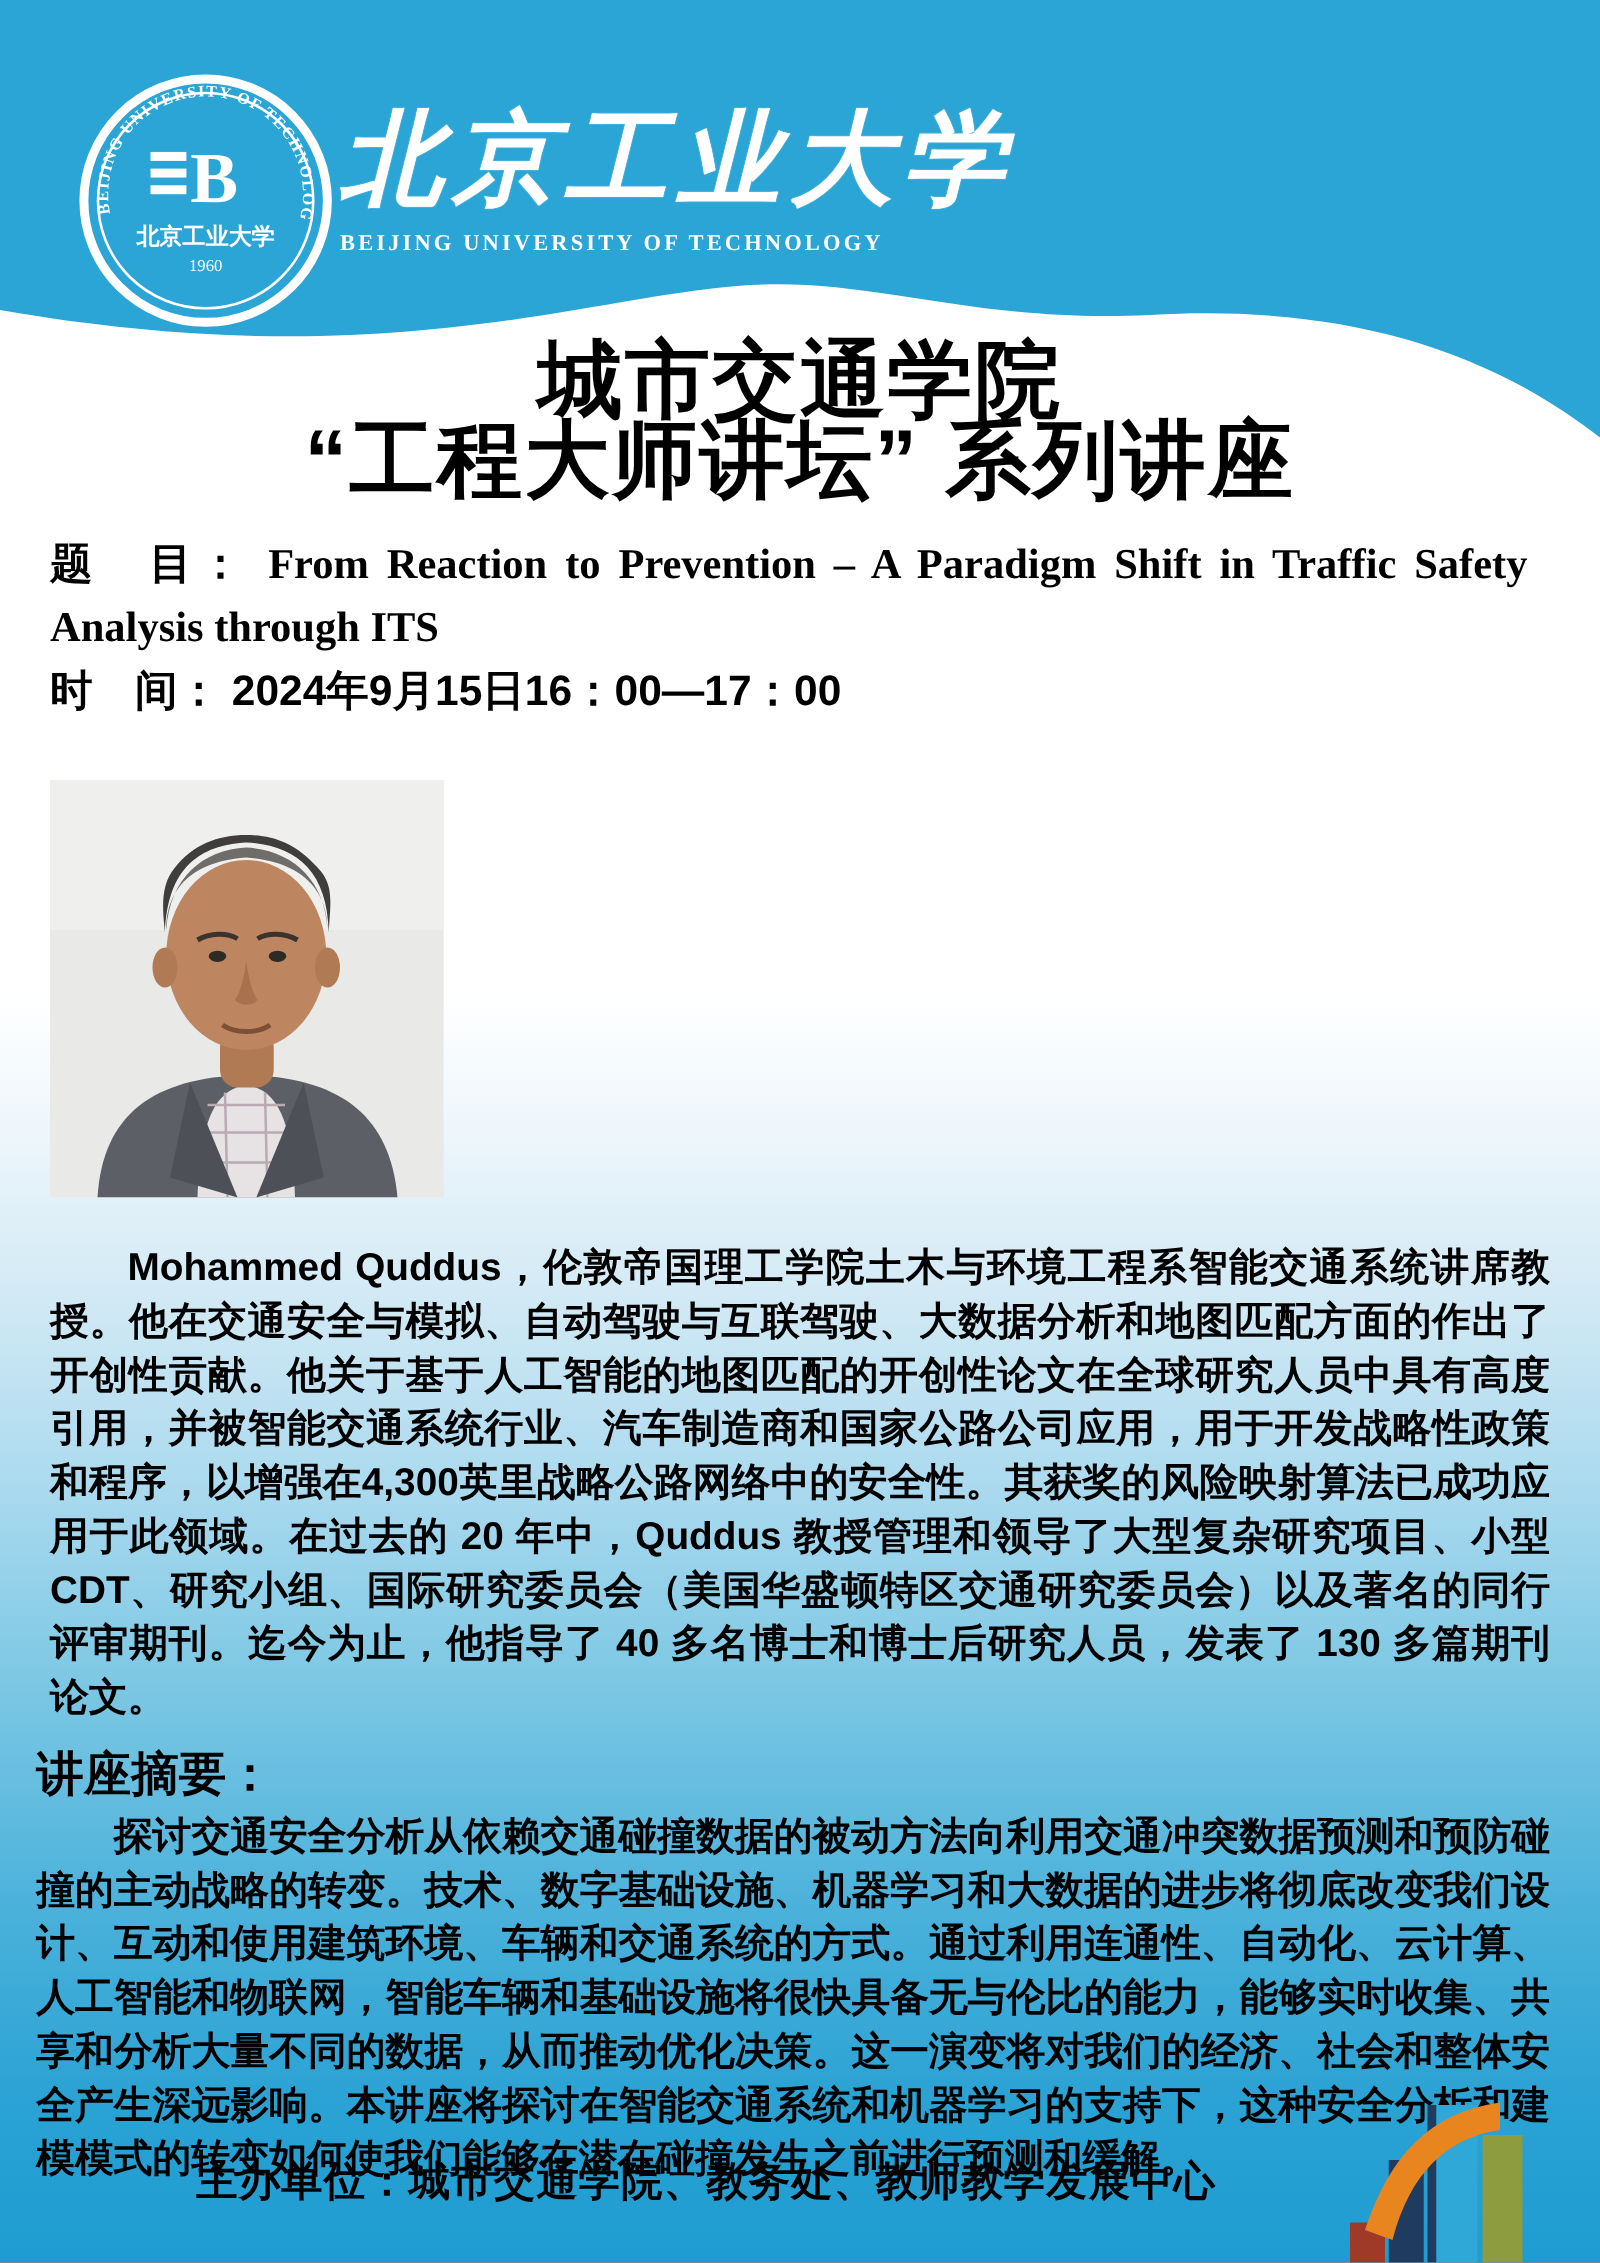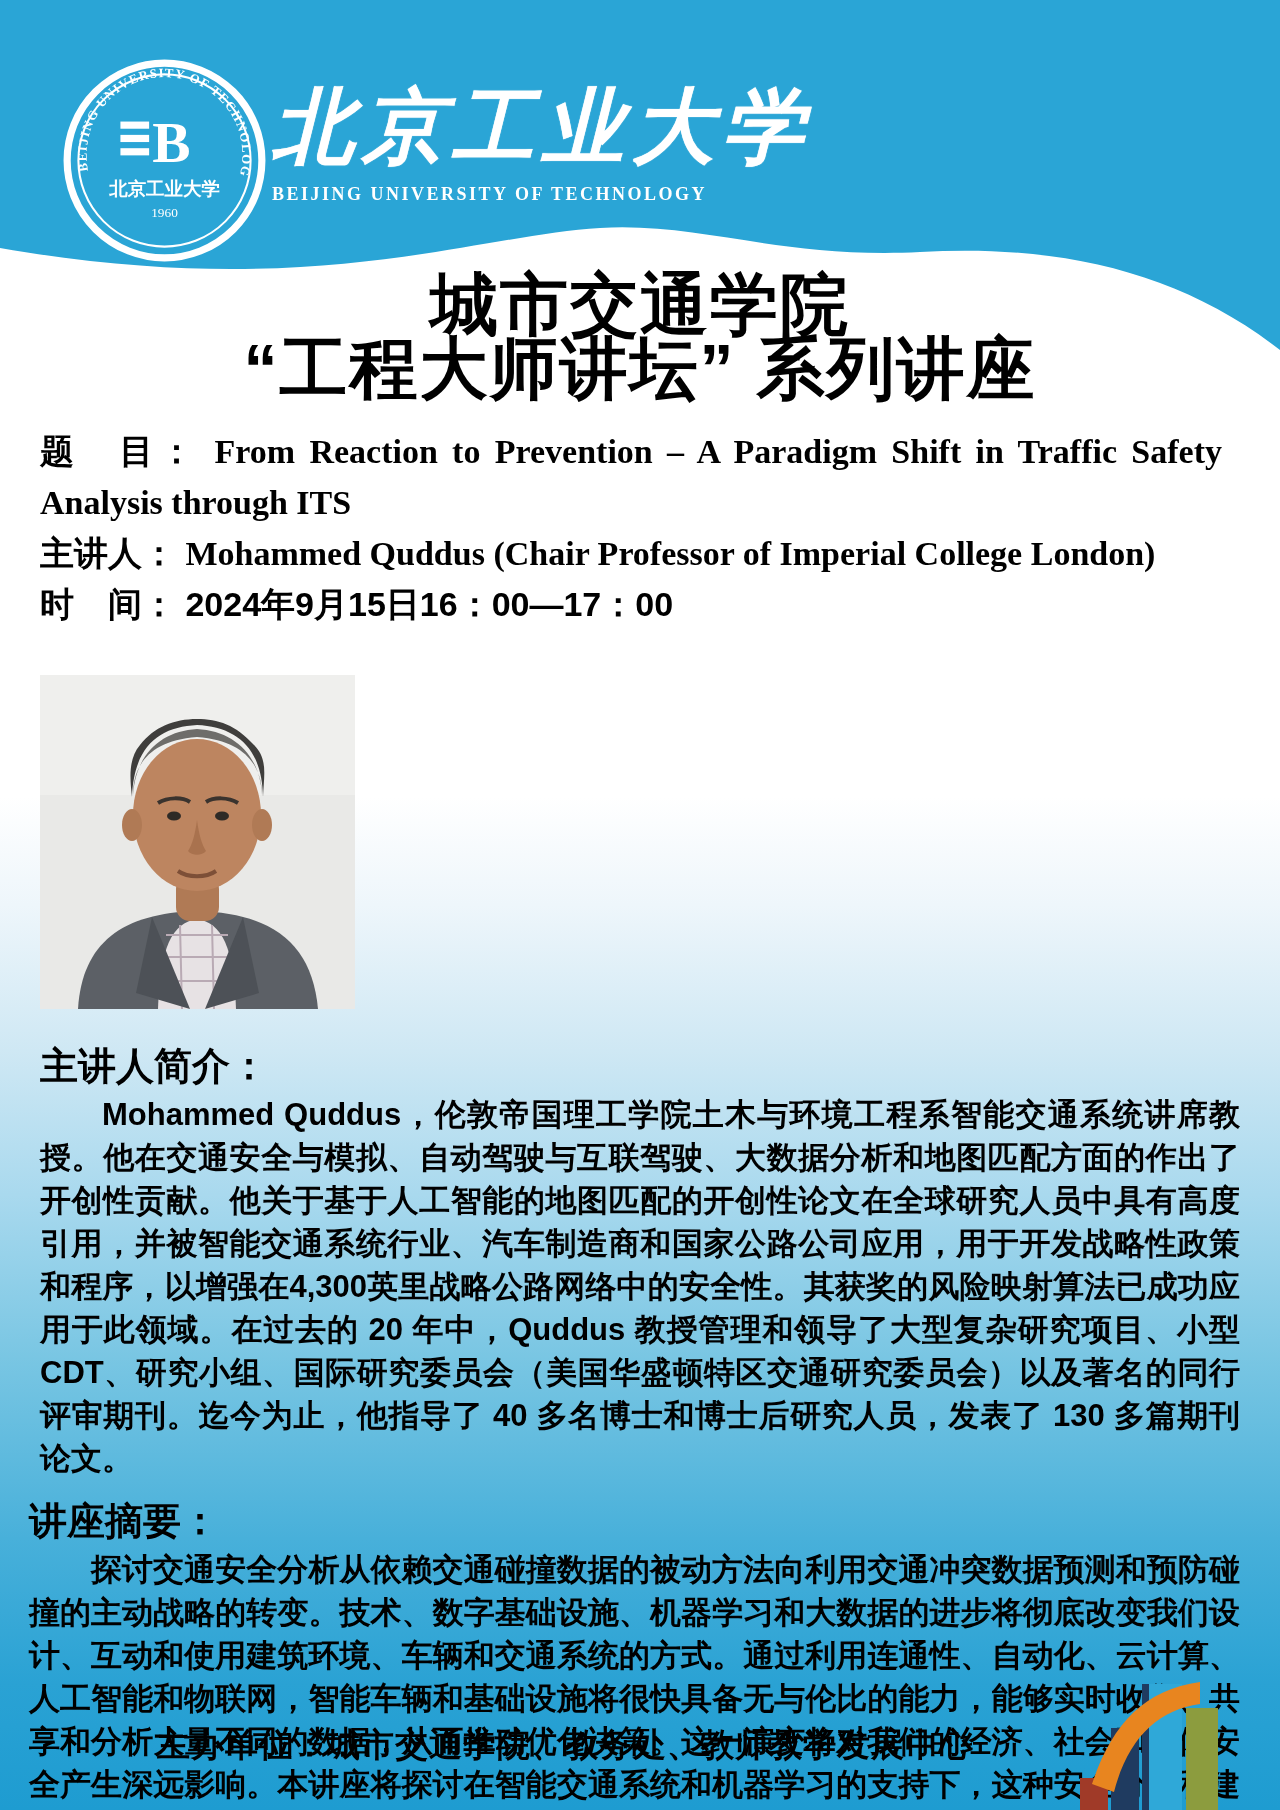--- a/index.html
+++ b/index.html
@@ -105,24 +105,20 @@
       <div>“工程大师讲坛” 系列讲座</div>
     </div>
 
     <div class="details-row">
       <div class="details-col">
         <div class="detail-line">
           <span class="detail-label">题　目：</span>
           <span class="detail-value-serif">From Reaction to Prevention – A Paradigm Shift in Traffic Safety Analysis through ITS</span>
         </div>
         <div class="detail-line">
-          <span class="detail-label">主讲人：</span>
-          <span class="detail-value-serif">Mohammed Quddus (Chair Professor of Imperial College London)</span>
-        </div>
-        <div class="detail-line">
           <span class="detail-label">时　间：</span>
           <span class="detail-value-sans">2024年9月15日16：00—17：00</span>
         </div>
       </div>
 
       <div class="photo-box">
         <svg width="315" height="334" viewBox="0 0 315 334">
           <rect x="0" y="0" width="315" height="334" fill="#e9e9e7"></rect>
           <rect x="0" y="0" width="315" height="120" fill="#efefed"></rect>
 
@@ -148,21 +144,20 @@
           <ellipse cx="134" cy="141" rx="7" ry="4.5" fill="#2e2a26"></ellipse>
           <ellipse cx="182" cy="141" rx="7" ry="4.5" fill="#2e2a26"></ellipse>
 
           <path d="M157,145 C155,160 152,170 148,176 C152,181 162,181 166,176 C162,170 159,160 157,145" fill="#a9724e"></path>
           <path d="M138,196 C148,203 166,203 176,196" stroke="#7d4f37" stroke-width="4" fill="none"></path>
         </svg>
       </div>
     </div>
 
     <div class="section bio-section">
-      <div class="section-heading">主讲人简介：</div>
       <div class="section-text">Mohammed Quddus，伦敦帝国理工学院土木与环境工程系智能交通系统讲席教授。他在交通安全与模拟、自动驾驶与互联驾驶、大数据分析和地图匹配方面的作出了开创性贡献。他关于基于人工智能的地图匹配的开创性论文在全球研究人员中具有高度引用，并被智能交通系统行业、汽车制造商和国家公路公司应用，用于开发战略性政策和程序，以增强在4,300英里战略公路网络中的安全性。其获奖的风险映射算法已成功应用于此领域。在过去的 20 年中，Quddus 教授管理和领导了大型复杂研究项目、小型 CDT、研究小组、国际研究委员会（美国华盛顿特区交通研究委员会）以及著名的同行评审期刊。迄今为止，他指导了 40 多名博士和博士后研究人员，发表了 130 多篇期刊论文。</div>
     </div>
 
     <div class="section abstract-section">
       <div class="section-heading">讲座摘要：</div>
       <div class="section-text">探讨交通安全分析从依赖交通碰撞数据的被动方法向利用交通冲突数据预测和预防碰撞的主动战略的转变。技术、数字基础设施、机器学习和大数据的进步将彻底改变我们设计、互动和使用建筑环境、车辆和交通系统的方式。通过利用连通性、自动化、云计算、人工智能和物联网，智能车辆和基础设施将很快具备无与伦比的能力，能够实时收集、共享和分析大量不同的数据，从而推动优化决策。这一演变将对我们的经济、社会和整体安全产生深远影响。本讲座将探讨在智能交通系统和机器学习的支持下，这种安全分析和建模模式的转变如何使我们能够在潜在碰撞发生之前进行预测和缓解。</div>
     </div>
   </div>
 
   <div class="footer">

